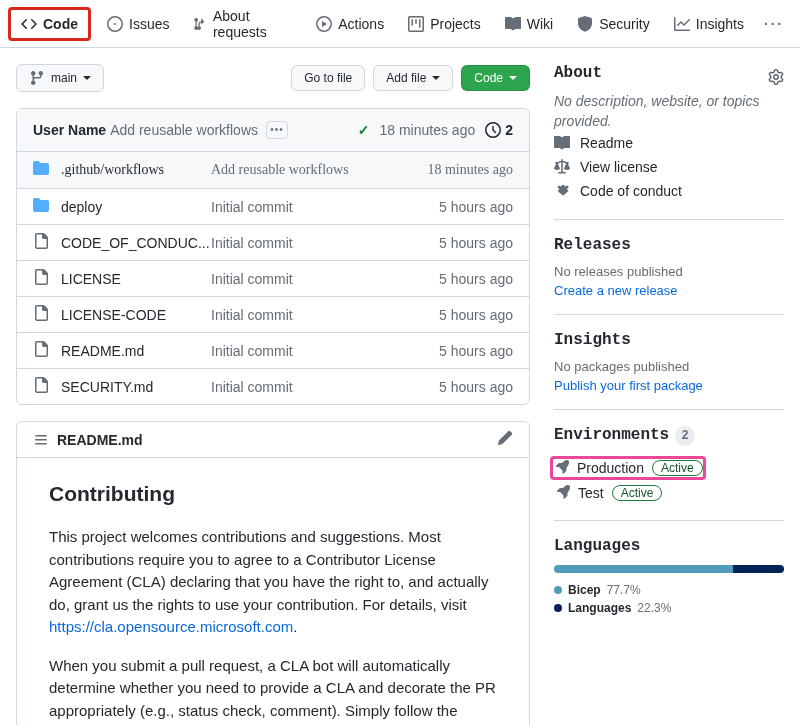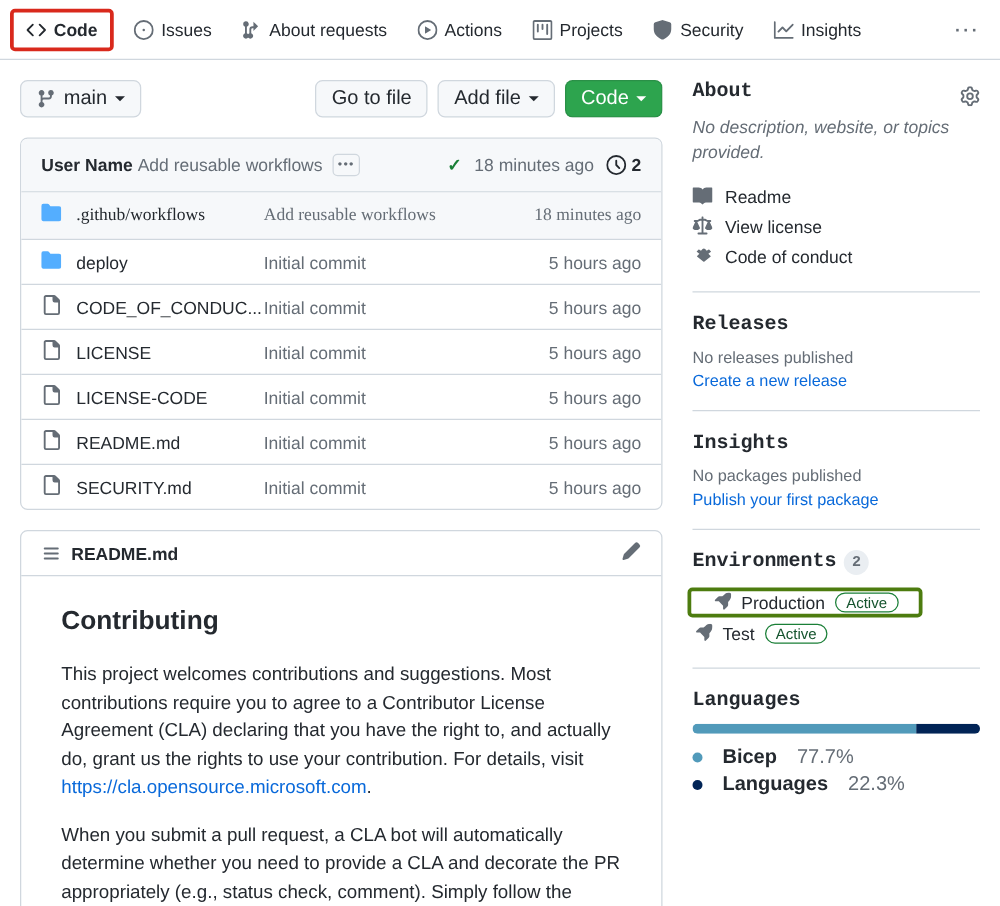--- a/index.html
+++ b/index.html
@@ -7,21 +7,21 @@
 .tabs { display: flex; align-items: center; border-bottom: 1px solid #d0d7de; padding: 0 8px; height: 48px; }
 .tab { display: flex; align-items: center; gap: 6px; padding: 8px 12px; color: #24292f; cursor: pointer; font-size: 14px; }
 .tab svg { fill: #656d76; }
 .tab.code-hl { border: 3px solid #d9291c; border-radius: 4px; padding: 6px 10px; margin-right: 4px; }
 .tab.code-hl svg { fill: #24292f; }
 .tab.code-hl span { font-weight: 600; }
 .kebab { margin-left: auto; padding: 8px; cursor: pointer; color: #656d76; letter-spacing: 2px; font-weight: 700; }
 .body { display: flex; padding: 16px; gap: 24px; align-items: flex-start; }
 .main { flex: 1; min-width: 0; }
 .toolbar { display: flex; align-items: center; gap: 8px; margin-bottom: 16px; }
-.btn { display: inline-flex; align-items: center; gap: 6px; padding: 5px 12px; border: 1px solid #d0d7de; border-radius: 6px; background: #f6f8fa; font-size: 16px; cursor: pointer; color: #24292f; font-weight: 500; }
+.btn { display: inline-flex; align-items: center; gap: 6px; padding: 5px 12px; border: 1px solid #d0d7de; border-radius: 6px; background: #f6f8fa; font-size: 12px; cursor: pointer; color: #24292f; font-weight: 500; }
 .btn.green { background: #2da44e; border-color: rgba(27,31,36,.15); color: #fff; }
 .btn .caret { width:0;height:0;border-left:4px solid transparent;border-right:4px solid transparent;border-top:4px solid currentColor; }
 .spacer { flex: 1; }
 .filebox { border: 1px solid #d0d7de; border-radius: 6px; overflow: hidden; }
 .filehdr { display: flex; align-items: center; padding: 12px 16px; background: #f6f8fa; border-bottom: 1px solid #d0d7de; font-size: 14px; }
 .filehdr .author { font-weight: 600; }
 .filehdr .msg { color: #656d76; margin-left: 4px; }
 .filehdr .dots { display:inline-flex; align-items:center; justify-content:center; width: 22px; height: 18px; border: 1px solid #d0d7de; border-radius: 4px; margin-left: 8px; font-size: 10px; color:#656d76; line-height:1; letter-spacing:1px; }
 .filehdr .right { margin-left: auto; display: flex; align-items: center; gap: 10px; color: #656d76; }
 .check { color: #1a7f37; font-weight: 700; }
@@ -44,31 +44,31 @@
 .readme-body { padding: 24px 32px; }
 .readme-body h1 { font-size: 21px; font-weight: 700; margin-bottom: 20px; }
 .readme-body p { margin-bottom: 16px; line-height: 1.5; color: #24292f; font-size: 15px; }
 .readme-body a { color: #0969da; text-decoration: none; }
 .sidebar { width: 230px; flex-shrink: 0; }
 .side-sec { border-bottom: 1px solid #d0d7de; padding-bottom: 16px; margin-bottom: 16px; }
 .side-sec:last-child { border-bottom:none; }
 .side-hdr { display:flex; align-items:center; }
 .side-title { font-weight: 600; font-size: 16px; margin-bottom: 10px; font-family: Liberation Mono, monospace; }
 .gear { margin-left:auto; cursor:pointer; }
-.about-desc { font-style: italic; color: #656d76; margin-bottom: 14px; line-height:1.4; }
+.about-desc { font-style: italic; color: #656d76; line-height:1.4; }
 .side-link { display: flex; align-items: center; gap: 10px; padding: 4px 0; color: #24292f; cursor: pointer; font-size: 14px; }
 .side-link svg { fill: #656d76; flex-shrink:0; }
 .muted { color: #656d76; font-size: 13px; margin-bottom: 4px; }
 .link-blue { color: #0969da; font-size: 13px; cursor: pointer; }
 .env-count { display:inline-flex; align-items:center; justify-content:center; min-width:20px; height:20px; border-radius:10px; background:#eaeef2; color:#656d76; font-size:12px; font-weight:600; padding:0 6px; margin-left:6px; }
 .env-row { display: flex; align-items: center; gap: 8px; padding: 3px 0; }
-.env-row.hl { border: 3px solid #4d7c0f; border-radius:4px; padding: 1px 16px; margin-left:-4px; margin-bottom:2px; width:fit-content; }
+.env-row.hl { border: 3px solid #ec4899; border-radius:4px; padding: 1px 0; margin-left:-4px; margin-bottom:2px; width:fit-content; }
 .badge-active { border: 1px solid #1a7f37; color: #14532d; border-radius: 10px; padding: 0 8px; font-size: 12px; font-weight:500; }
 .lang-bar { display: flex; height: 8px; border-radius: 4px; overflow: hidden; margin-bottom: 10px; margin-top:4px; }
-.lang-item { display: flex; align-items: center; gap: 16px; font-size: 16px; margin-bottom:4px; }
+.lang-item { display: flex; align-items: center; gap: 6px; font-size: 12px; margin-bottom:4px; }
 .lang-dot { width: 8px; height: 8px; border-radius: 50%; }
 .lang-pct { color: #656d76; }
 </style>
 </head>
 <body>
 
 <div class="tabs">
   <div class="tab code-hl">
     <svg width="16" height="16" viewBox="0 0 16 16">
         <path d="M4.72 3.22a.75.75 0 0 1 1.06 1.06L2.06 8l3.72 3.72a.75.75 0 1 1-1.06 1.06L.47 8.53a.75.75 0 0 1 0-1.06l4.25-4.25zm6.56 0a.75.75 0 1 0-1.06 1.06L13.94 8l-3.72 3.72a.75.75 0 1 0 1.06 1.06l4.25-4.25a.75.75 0 0 0 0-1.06l-4.25-4.25z"></path>
@@ -91,20 +91,26 @@
     <svg width="16" height="16" viewBox="0 0 16 16">
         <path d="M8 0a8 8 0 1 0 0 16A8 8 0 0 0 8 0zM1.5 8a6.5 6.5 0 1 1 13 0 6.5 6.5 0 0 1-13 0zm4.879-2.773l4.264 2.559a.25.25 0 0 1 0 .428l-4.264 2.56A.25.25 0 0 1 6 10.559V5.442a.25.25 0 0 1 .379-.215z"></path>
       </svg>
     <span>Actions</span>
   </div>
   <div class="tab">
     <svg width="16" height="16" viewBox="0 0 16 16">
         <path d="M1.75 0h12.5C15.216 0 16 .784 16 1.75v12.5A1.75 1.75 0 0 1 14.25 16H1.75A1.75 1.75 0 0 1 0 14.25V1.75C0 .784.784 0 1.75 0zM1.5 1.75v12.5c0 .138.112.25.25.25h12.5a.25.25 0 0 0 .25-.25V1.75a.25.25 0 0 0-.25-.25H1.75a.25.25 0 0 0-.25.25zM11.75 3a.75.75 0 0 1 .75.75v7.5a.75.75 0 0 1-1.5 0v-7.5a.75.75 0 0 1 .75-.75zm-8.25.75a.75.75 0 0 1 1.5 0v5.5a.75.75 0 0 1-1.5 0v-5.5zM8 3a.75.75 0 0 1 .75.75v3.5a.75.75 0 0 1-1.5 0v-3.5A.75.75 0 0 1 8 3z"></path>
       </svg>
     <span>Projects</span>
+  </div>
+  <div class="tab">
+    <svg width="16" height="16" viewBox="0 0 16 16">
+        <path d="M0 1.75A.75.75 0 0 1 .75 1h4.253c1.227 0 2.317.59 3 1.501A3.743 3.743 0 0 1 11.006 1h4.245a.75.75 0 0 1 .75.75v10.5a.75.75 0 0 1-.75.75h-4.507a2.25 2.25 0 0 0-1.591.659l-.622.621a.75.75 0 0 1-1.06 0l-.622-.621A2.25 2.25 0 0 0 5.258 13H.75a.75.75 0 0 1-.75-.75V1.75z"></path>
+      </svg>
+    <span>Wiki</span>
   </div>
   <div class="tab">
     <svg width="16" height="16" viewBox="0 0 16 16">
         <path d="M7.467.133a1.748 1.748 0 0 1 1.066 0l5.25 1.68A1.75 1.75 0 0 1 15 3.48V7c0 1.566-.32 3.182-1.303 4.682-.983 1.498-2.585 2.813-5.032 3.855a1.697 1.697 0 0 1-1.33 0c-2.447-1.042-4.049-2.357-5.032-3.855C1.32 10.182 1 8.566 1 7V3.48a1.75 1.75 0 0 1 1.217-1.667l5.25-1.68z"></path>
       </svg>
     <span>Security</span>
   </div>
   <div class="tab">
     <svg width="16" height="16" viewBox="0 0 16 16">
         <path d="M1.5 1.75V13.5h13.75a.75.75 0 0 1 0 1.5H.75a.75.75 0 0 1-.75-.75V1.75a.75.75 0 0 1 1.5 0zm14.28 2.53l-5.25 5.25a.75.75 0 0 1-1.06 0L7 7.06 4.28 9.78a.75.75 0 0 1-1.06-1.06l3.25-3.25a.75.75 0 0 1 1.06 0L10 7.94l4.72-4.72a.75.75 0 0 1 1.06 1.06z"></path>

